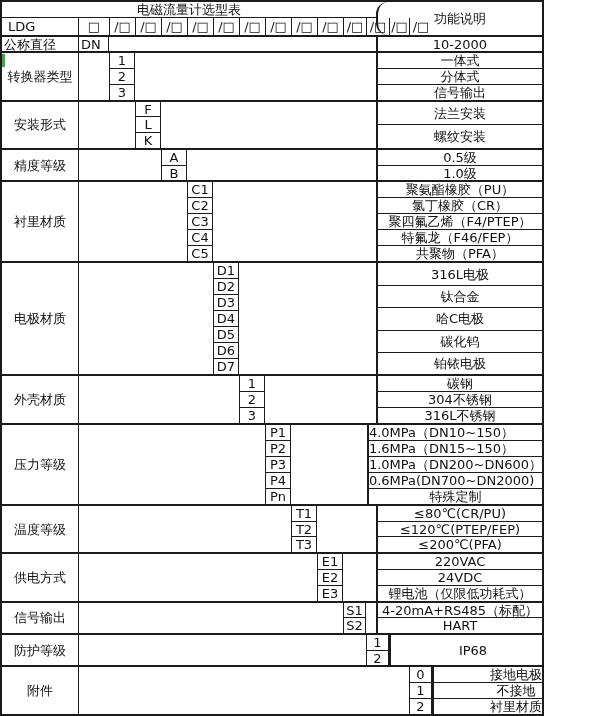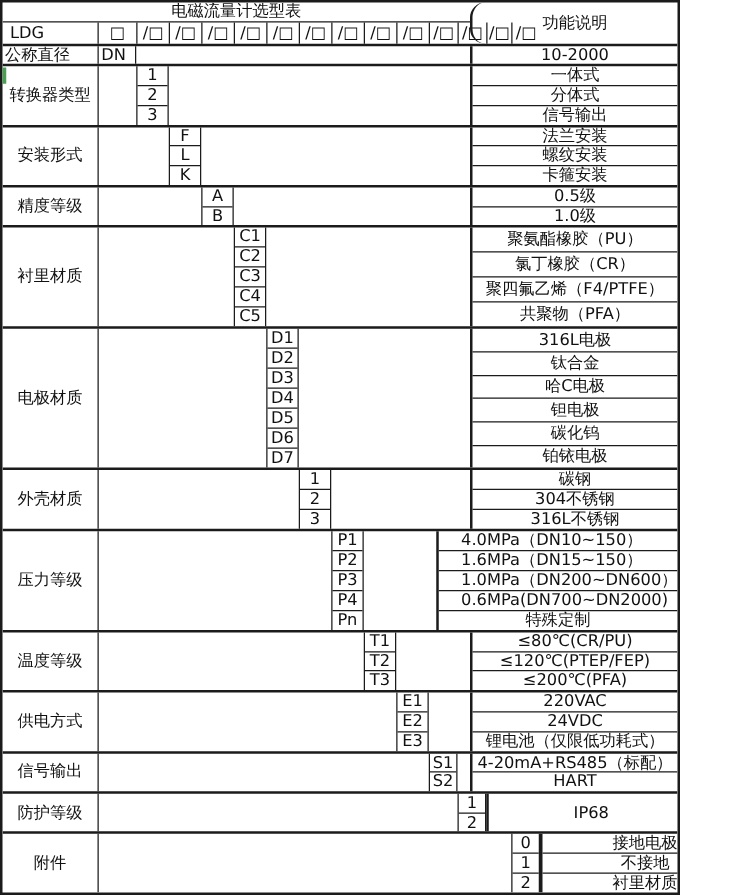--- a/index.html
+++ b/index.html
@@ -36,21 +36,21 @@
     border-left:1px solid #1b1b1b;border-right:1px solid #1b1b1b;}
   .w26{width:26px;} .w23{width:23px;} .w30{width:30px;}
   .code{flex:1;box-sizing:border-box;border-top:1px solid #1b1b1b;
     display:flex;align-items:center;justify-content:center;}
   .code:first-child{border-top:0;}
   .func{flex:0 0 166px;box-sizing:border-box;border-left:2px solid #1b1b1b;
     display:flex;flex-direction:column;}
   .frow{flex:1;box-sizing:border-box;border-top:1px solid #1b1b1b;
     display:flex;align-items:center;justify-content:center;white-space:nowrap;}
   .frow:first-child{border-top:0;}
-  .frow.al{justify-content:flex-start;padding-left:18px;text-align:center;}
+  .frow.al{justify-content:flex-start;padding-left:0;text-align:center;}
   .artifact{position:absolute;left:0;top:52px;width:3px;height:13px;background:#49a054;}
 </style>
 </head>
 <body>
 
 <div id="table-wrap">
   <div class="artifact"></div>
 
   <div class="hdr">
     <div class="hdr-left">
@@ -108,21 +108,20 @@
     <div class="fill" style="width:56px"></div>
     <div class="codes w26">
       <div class="code">F</div>
       <div class="code">L</div>
       <div class="code">K</div>
     </div>
     <div class="fr"></div>
     <div class="func">
       <div class="frow">法兰安装</div>
       <div class="frow">螺纹安装</div>
-      <div class="frow">卡箍安装</div>
     </div>
   </div>
 
   <div class="block" style="height:32.33px">
     <div class="lab">精度等级</div>
     <div class="fill" style="width:82px"></div>
     <div class="codes w26">
       <div class="code">A</div>
       <div class="code">B</div>
     </div>
@@ -140,21 +139,22 @@
       <div class="code">C1</div>
       <div class="code">C2</div>
       <div class="code">C3</div>
       <div class="code">C4</div>
       <div class="code">C5</div>
     </div>
     <div class="fr"></div>
     <div class="func">
       <div class="frow">聚氨酯橡胶（PU）</div>
       <div class="frow">氯丁橡胶（CR）</div>
-      <div class="frow">聚四氟乙烯（F4/PTFE）</div>
+      <div class="frow">聚四氟乙烯（F4/PTEP）</div>
+      <div class="frow">特氟龙（F46/FEP）</div>
       <div class="frow">共聚物（PFA）</div>
     </div>
   </div>
 
   <div class="block" style="height:113.17px">
     <div class="lab">电极材质</div>
     <div class="fill" style="width:134px"></div>
     <div class="codes w26">
       <div class="code">D1</div>
       <div class="code">D2</div>
@@ -162,21 +162,20 @@
       <div class="code">D4</div>
       <div class="code">D5</div>
       <div class="code">D6</div>
       <div class="code">D7</div>
     </div>
     <div class="fr"></div>
     <div class="func">
       <div class="frow">316L电极</div>
       <div class="frow">钛合金</div>
       <div class="frow">哈C电极</div>
-      <div class="frow">钽电极</div>
       <div class="frow">碳化钨</div>
       <div class="frow">铂铱电极</div>
     </div>
   </div>
 
   <div class="block" style="height:48.5px">
     <div class="lab">外壳材质</div>
     <div class="fill" style="width:160px"></div>
     <div class="codes w26">
       <div class="code">1</div>

